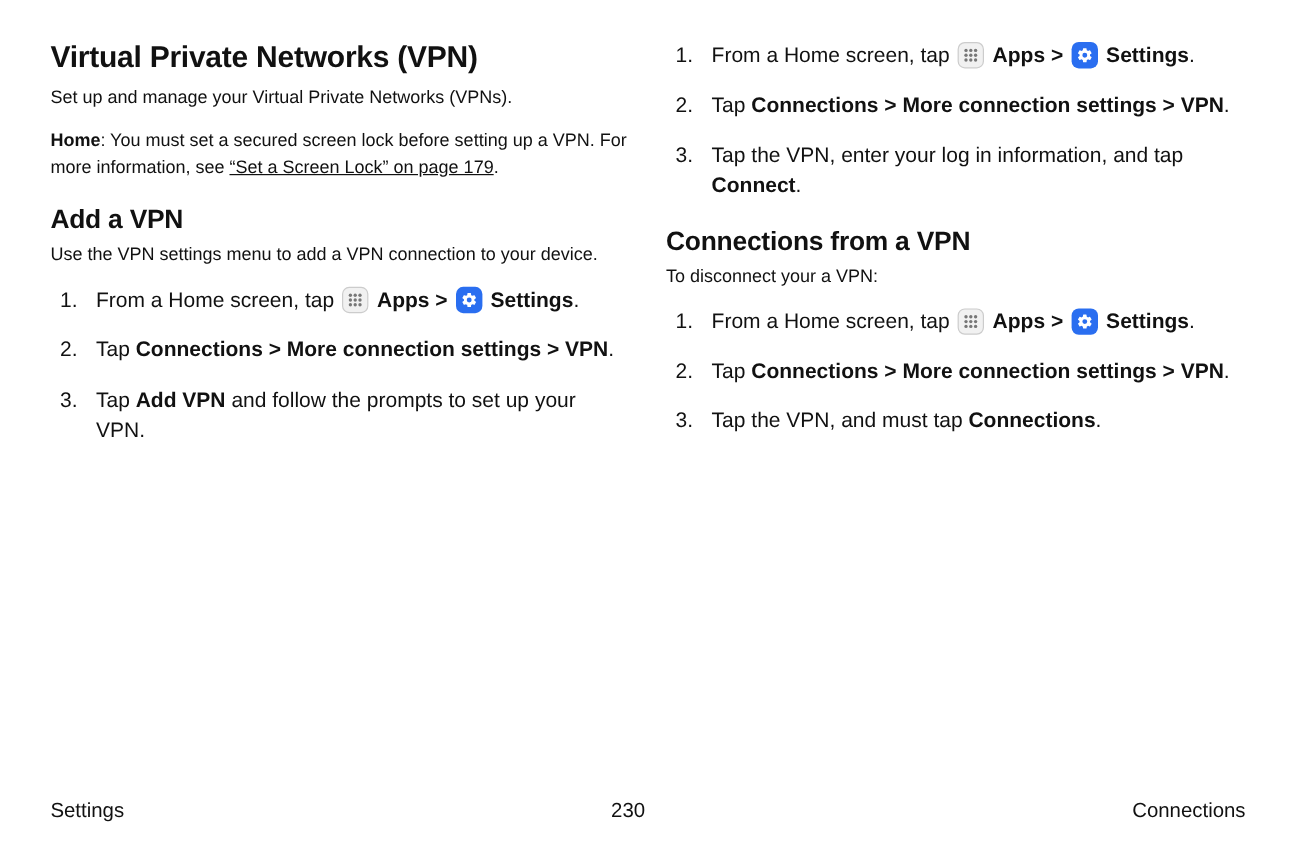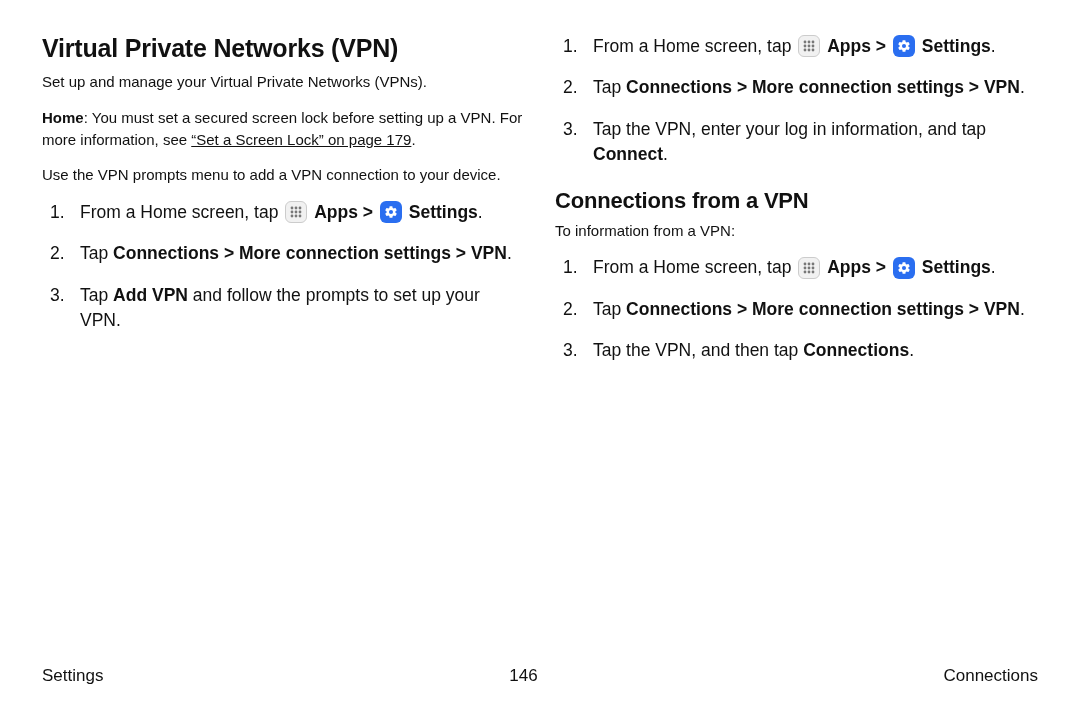--- a/index.html
+++ b/index.html
@@ -28,21 +28,22 @@
   <div class="columns">
 
     <div class="col">
       <h1>Virtual Private Networks (VPN)</h1>
       <p>Set up and manage your Virtual Private Networks (VPNs).</p>
 
       <p>
         <b>Home</b><span>: You must set a secured screen lock before setting up a VPN. For more information, see </span><span class="link">“Set a Screen Lock” on page 179</span><span>.</span>
       </p>
 
-      <p>Use the VPN prompts menu to add a VPN connection to your device.</p>
+      <h2>Add a VPN</h2>
+      <p>Use the VPN settings menu to add a VPN connection to your device.</p>
 
       <ol>
         <li>
           <span>From a Home screen, tap</span>
           <span class="icon icon-apps">
             <svg width="14" height="14" viewBox="0 0 14 14">
                 <g fill="#777">
                   <circle cx="3" cy="3" r="1.4"></circle>
                   <circle cx="7" cy="3" r="1.4"></circle>
                   <circle cx="11" cy="3" r="1.4"></circle>
@@ -104,21 +105,21 @@
         </li>
         <li>
           <span>Tap </span><b>Connections &gt; More connection settings &gt; VPN</b><span>.</span>
         </li>
         <li>
           <span>Tap the VPN, enter your log in information, and tap </span><b>Connect</b><span>.</span>
         </li>
       </ol>
 
       <h2>Connections from a VPN</h2>
-      <p>To information from a VPN:</p>
+      <p>To disconnect your a VPN:</p>
 
       <ol>
         <li>
           <span>From a Home screen, tap</span>
           <span class="icon icon-apps">
             <svg width="14" height="14" viewBox="0 0 14 14">
                 <g fill="#777">
                   <circle cx="3" cy="3" r="1.4"></circle>
                   <circle cx="7" cy="3" r="1.4"></circle>
                   <circle cx="11" cy="3" r="1.4"></circle>
@@ -137,25 +138,25 @@
             <svg width="14" height="14" viewBox="0 0 24 24">
                 <path fill="#fff" d="M19.4 13a7.5 7.5 0 0 0 .07-1 7.5 7.5 0 0 0-.07-1l2.1-1.6a.5.5 0 0 0 .12-.64l-2-3.46a.5.5 0 0 0-.6-.22l-2.5 1a7.3 7.3 0 0 0-1.7-1l-.38-2.65A.5.5 0 0 0 14 2h-4a.5.5 0 0 0-.49.42L9.13 5.1a7.3 7.3 0 0 0-1.7 1l-2.5-1a.5.5 0 0 0-.6.22l-2 3.46a.5.5 0 0 0 .12.64L4.55 11a7.5 7.5 0 0 0-.07 1 7.5 7.5 0 0 0 .07 1l-2.1 1.6a.5.5 0 0 0-.12.64l2 3.46a.5.5 0 0 0 .6.22l2.5-1a7.3 7.3 0 0 0 1.7 1l.38 2.65A.5.5 0 0 0 10 22h4a.5.5 0 0 0 .49-.42l.38-2.65a7.3 7.3 0 0 0 1.7-1l2.5 1a.5.5 0 0 0 .6-.22l2-3.46a.5.5 0 0 0-.12-.64ZM12 15.5A3.5 3.5 0 1 1 15.5 12 3.5 3.5 0 0 1 12 15.5Z"></path>
               </svg>
           </span>
           <b>Settings</b><span>.</span>
         </li>
         <li>
           <span>Tap </span><b>Connections &gt; More connection settings &gt; VPN</b><span>.</span>
         </li>
         <li>
-          <span>Tap the VPN, and then tap </span><b>Connections</b><span>.</span>
+          <span>Tap the VPN, and must tap </span><b>Connections</b><span>.</span>
         </li>
       </ol>
     </div>
 
   </div>
 
   <div class="footer">
     <span>Settings</span>
-    <span>146</span>
+    <span>230</span>
     <span>Connections</span>
   </div>
 </div>
 
 </body></html>

